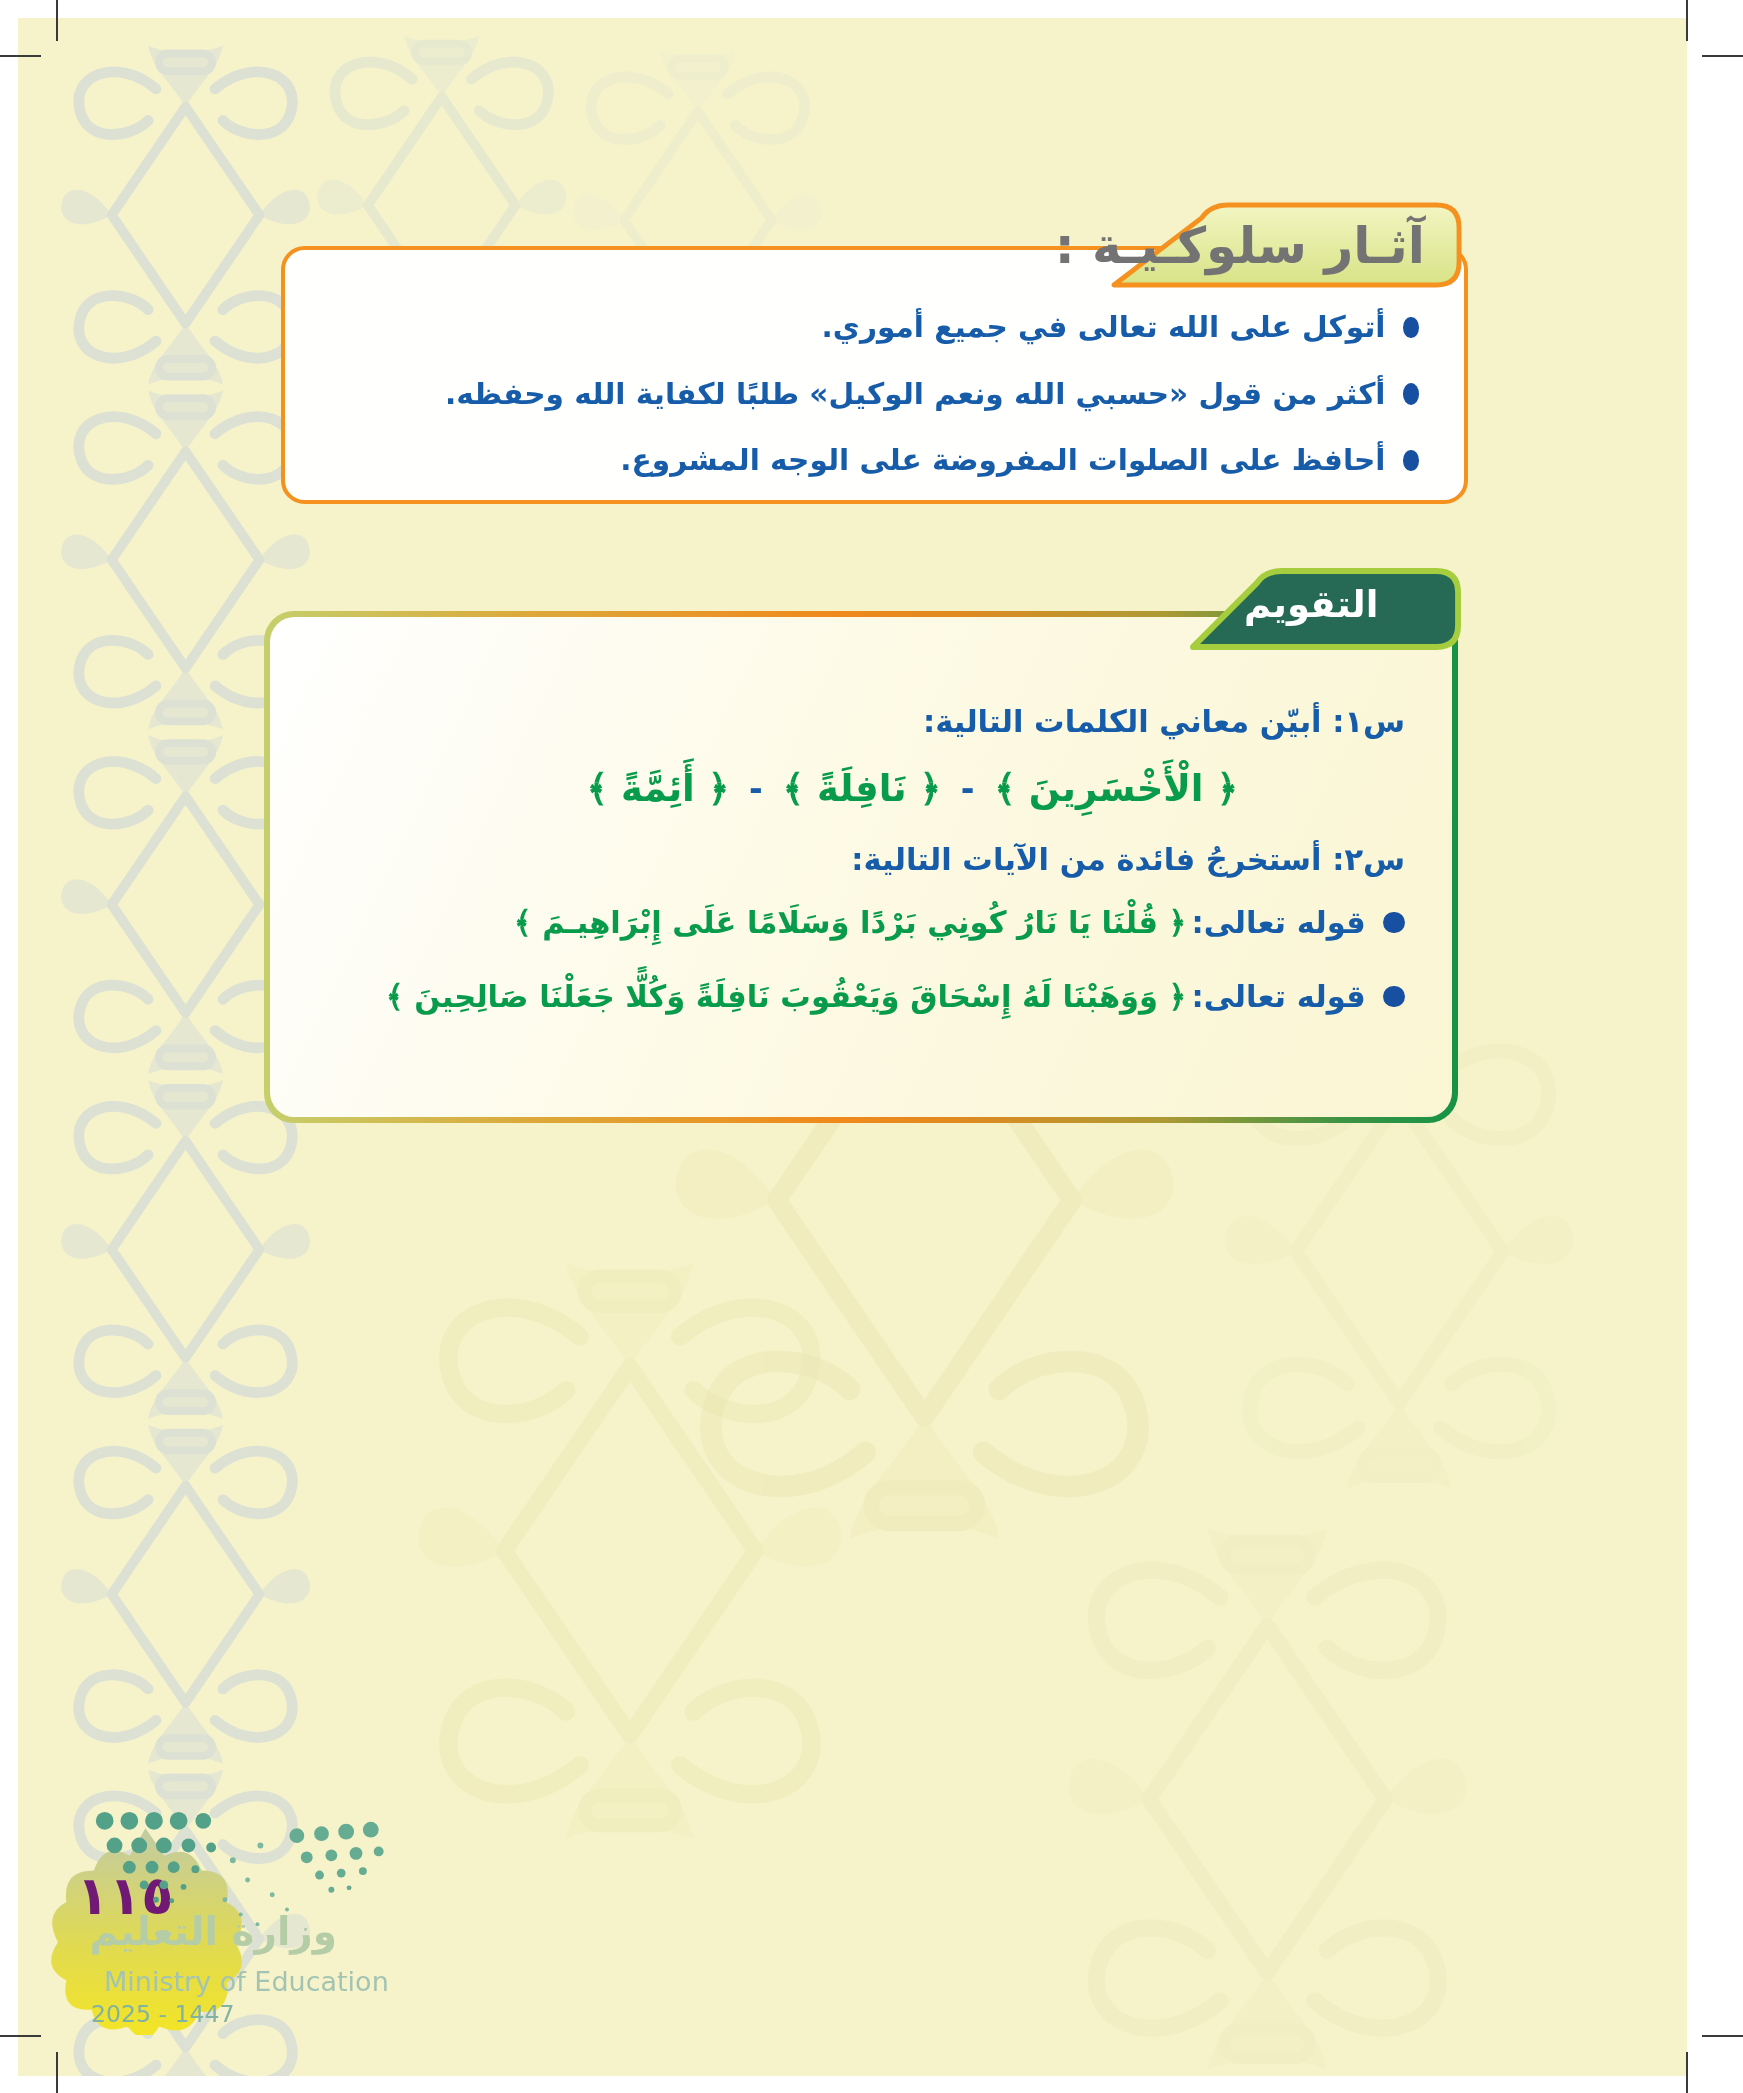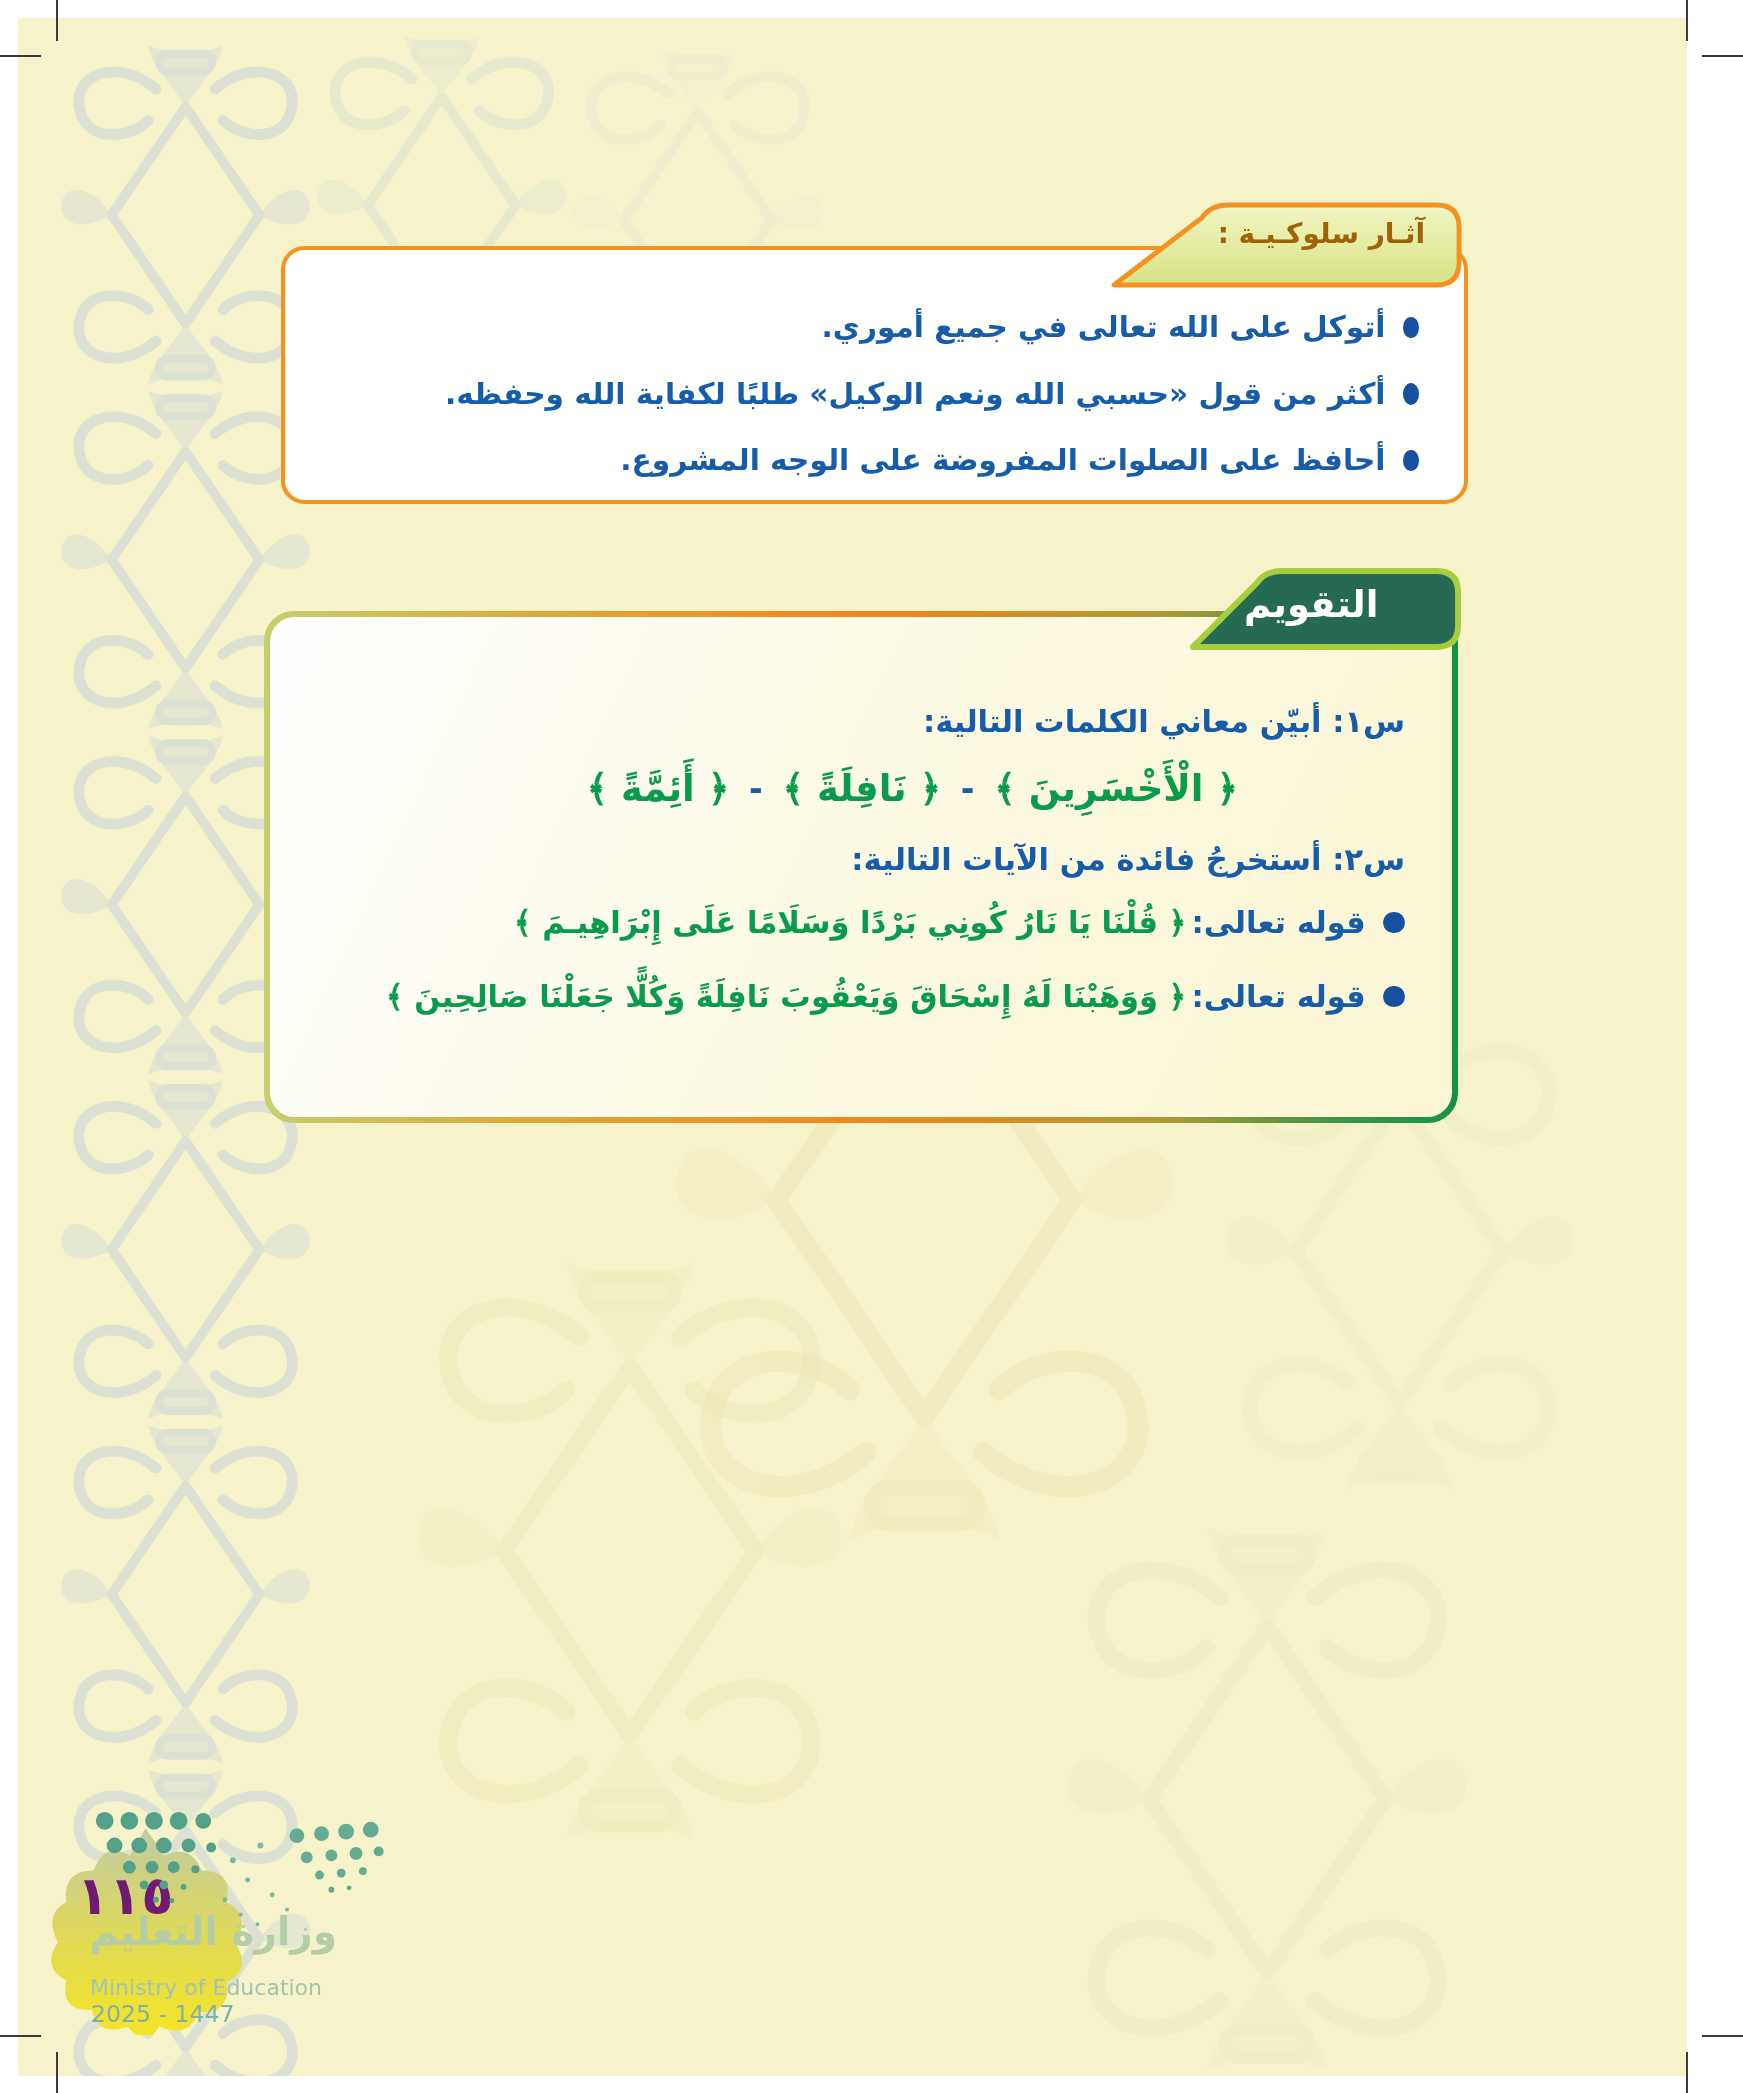--- a/index.html
+++ b/index.html
@@ -28,21 +28,21 @@
     flex:0 0 auto;width:15.8px;height:21.7px;border-radius:50%;
     background:#1750A0;margin-left:17.7px;
   }
   .b-text{
     color:#175CA9;font-size:29.6px;font-weight:bold;line-height:1.25;white-space:nowrap;
   }
   .tab1{position:absolute;left:1111px;top:201px;width:353px;height:87px;}
   .tab1-title{
     position:absolute;left:1111px;top:217px;width:353px;text-align:right;
     padding-right:39px;box-sizing:border-box;
-    color:#a16207;font-size:28px;font-weight:bold;direction:rtl;white-space:nowrap;
+    color:#737373;font-size:50px;font-weight:bold;direction:rtl;white-space:nowrap;
   }
   
   .box2{
     position:absolute;left:264px;top:611px;width:1194px;height:512px;
     border-radius:29.6px;box-sizing:border-box;padding:5.9px;
     background:linear-gradient(90deg,#C5CF6C 0%,#DCA93A 22%,#F0891C 48%,#E08A20 58%,#AE9A34 75%,#3E9344 90%,#169345 100%);
   }
   .box2-inner{
     width:100%;height:100%;border-radius:24.6px;box-sizing:border-box;
     background:linear-gradient(115deg,#FFFFFF 0%,#FDFAE6 45%,#FAF5D2 100%);
@@ -76,22 +76,22 @@
   .page-num{
     position:absolute;left:61px;top:1865px;width:128px;text-align:center;
     color:#701a75;font-size:53px;font-weight:bold;direction:rtl;
   }
   .dots-svg{position:absolute;left:85px;top:1806px;width:339px;height:144px;}
   .wordmark-ar{
     position:absolute;left:91px;top:1909px;width:246px;direction:rtl;text-align:center;
     color:#B5CDA6;font-size:39px;font-weight:bold;letter-spacing:1px;white-space:nowrap;
   }
   .wordmark-en{
-    position:absolute;left:90px;top:1966px;
-    color:#A3C4B2;font-size:22px;white-space:nowrap;margin-top:9px;
+    position:absolute;left:104px;top:1966px;
+    color:#A3C4B2;font-size:27px;white-space:nowrap;
   }
   .wordmark-year{
     position:absolute;left:91px;top:2000px;
     color:#82B2A2;font-size:23.6px;white-space:nowrap;
   }
 </style>
 </head>
 <body>
 
 <div class="page-bg"></div>

